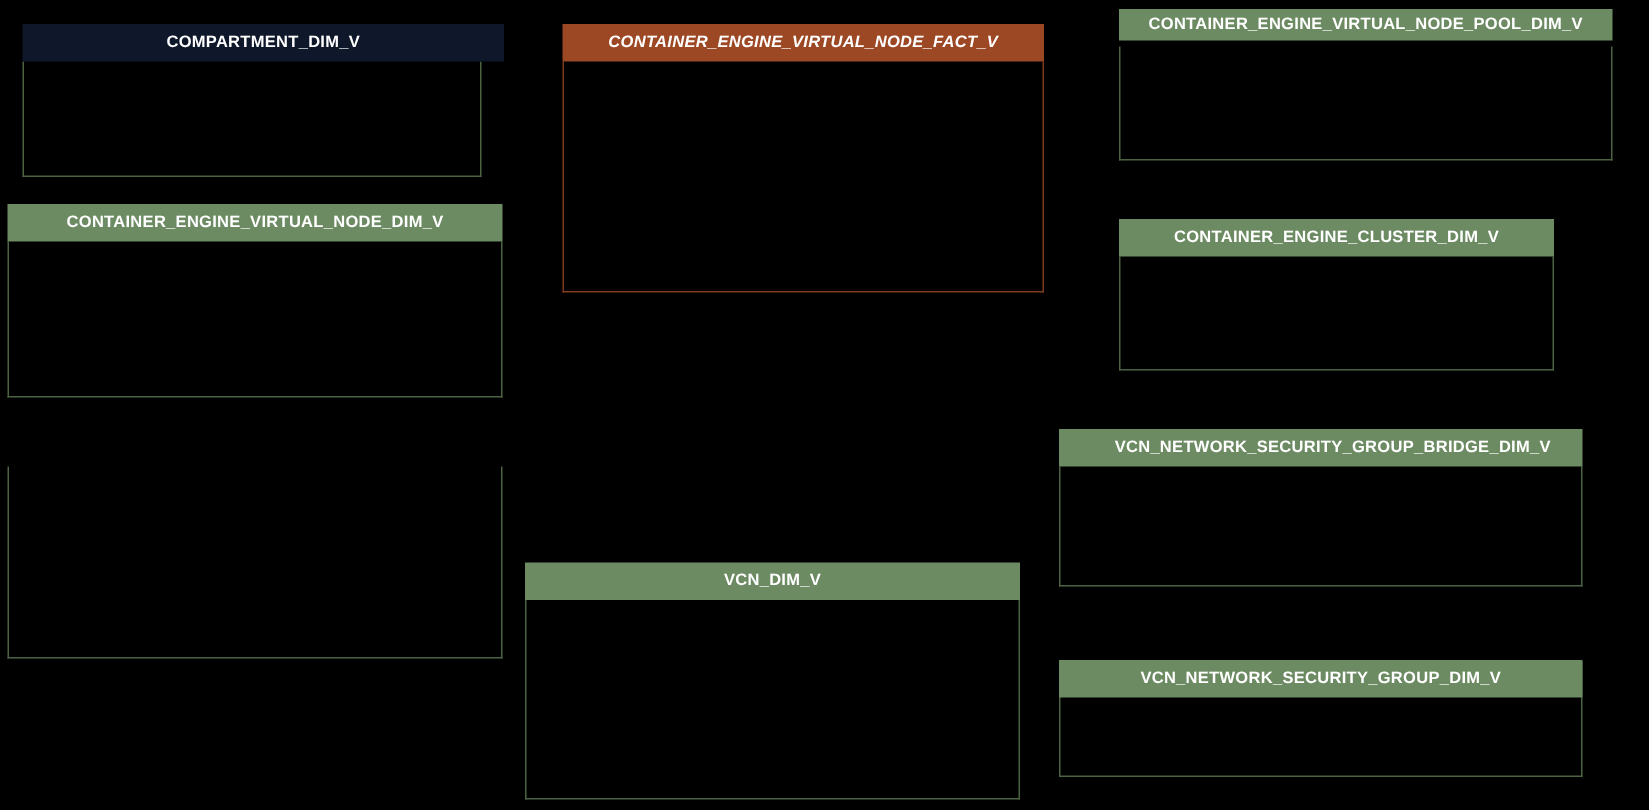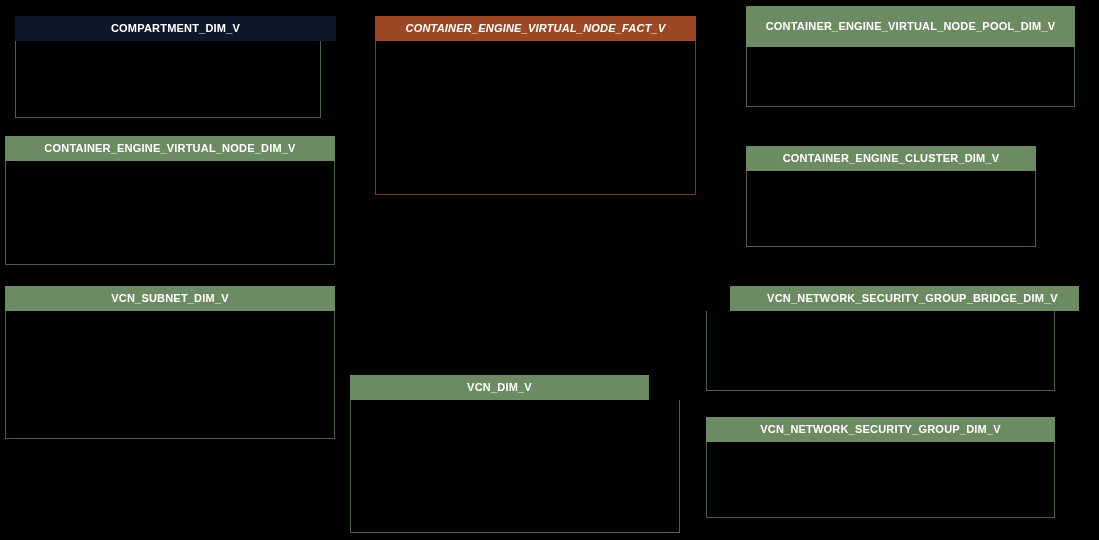--- a/index.html
+++ b/index.html
@@ -69,39 +69,38 @@
     <div class="entity dim" style="left: 0px; top: 0px; width: 1099px; height: 540px; pointer-events: none;">
       <div class="entity-body" style="left: 15px; top: 41px; width: 306px; height: 77px; pointer-events: auto; border-color: rgb(76, 99, 67);"></div>
       <div class="entity-header" style="left: 15px; top: 16px; width: 321px; height: 25px; pointer-events: auto; background: #0f172a; color: rgb(255, 255, 255);">COMPARTMENT_DIM_V</div>
     </div>
     <div class="entity fact" style="left: 0px; top: 0px; width: 1099px; height: 540px; pointer-events: none;">
       <div class="entity-body" style="left: 375px; top: 41px; width: 321px; height: 154px; pointer-events: auto; border-color: rgb(126, 58, 29);"></div>
       <div class="entity-header" style="left: 375px; top: 16px; width: 321px; height: 25px; pointer-events: auto; background: rgb(156, 72, 36); color: rgb(255, 255, 255); font-style: italic;">CONTAINER_ENGINE_VIRTUAL_NODE_FACT_V</div>
     </div>
     <div class="entity dim" style="left: 0px; top: 0px; width: 1099px; height: 540px; pointer-events: none;">
       <div class="entity-body" style="left: 746px; top: 31px; width: 329px; height: 76px; pointer-events: auto; border-color: rgb(76, 99, 67);"></div>
-      <div class="entity-header" style="left: 746px; top: 6px; width: 329px; height: 41px; pointer-events: auto; background: rgb(109, 139, 99); color: rgb(255, 255, 255);">CONTAINER_ENGINE_VIRTUAL_NODE_POOL_DIM_V</div>
+      <div class="entity-header" style="left: 746px; top: 6px; width: 329px; height: 21px; pointer-events: auto; background: rgb(109, 139, 99); color: rgb(255, 255, 255);">CONTAINER_ENGINE_VIRTUAL_NODE_POOL_DIM_V</div>
     </div>
     <div class="entity dim" style="left: 0px; top: 0px; width: 1099px; height: 540px; pointer-events: none;">
       <div class="entity-body" style="left: 5px; top: 161px; width: 330px; height: 104px; pointer-events: auto; border-color: rgb(76, 99, 67);"></div>
       <div class="entity-header" style="left: 5px; top: 136px; width: 330px; height: 25px; pointer-events: auto; background: rgb(109, 139, 99); color: rgb(255, 255, 255);">CONTAINER_ENGINE_VIRTUAL_NODE_DIM_V</div>
     </div>
     <div class="entity dim" style="left: 0px; top: 0px; width: 1099px; height: 540px; pointer-events: none;">
       <div class="entity-body" style="left: 746px; top: 171px; width: 290px; height: 76px; pointer-events: auto; border-color: rgb(76, 99, 67);"></div>
       <div class="entity-header" style="left: 746px; top: 146px; width: 290px; height: 25px; pointer-events: auto; background: rgb(109, 139, 99); color: rgb(255, 255, 255);">CONTAINER_ENGINE_CLUSTER_DIM_V</div>
     </div>
     <div class="entity dim" style="left: 0px; top: 0px; width: 1099px; height: 540px; pointer-events: none;">
       <div class="entity-body" style="left: 5px; top: 311px; width: 330px; height: 128px; pointer-events: auto; border-color: rgb(76, 99, 67);"></div>
-      <div class="entity-header" style="left: 5px; top: 286px; width: 330px; height: 25px; pointer-events: auto; background: rgb(109, 139, 99); color: rgb(255, 255, 255);">VCN_SUBNET_DIM_V</div>
     </div>
     <div class="entity dim" style="left: 0px; top: 0px; width: 1099px; height: 540px; pointer-events: none;">
       <div class="entity-body" style="left: 706px; top: 311px; width: 349px; height: 80px; pointer-events: auto; border-color: rgb(76, 99, 67);"></div>
-      <div class="entity-header" style="left: 730px; top: 286px; width: 349px; height: 25px; pointer-events: auto; background: rgb(109, 139, 99); color: rgb(255, 255, 255); padding-left: 20px;">VCN_NETWORK_SECURITY_GROUP_BRIDGE_DIM_V</div>
+      <div class="entity-header" style="left: 706px; top: 286px; width: 349px; height: 25px; pointer-events: auto; background: rgb(109, 139, 99); color: rgb(255, 255, 255); padding-left: 20px;">VCN_NETWORK_SECURITY_GROUP_BRIDGE_DIM_V</div>
     </div>
     <div class="entity dim" style="left: 0px; top: 0px; width: 1099px; height: 540px; pointer-events: none;">
       <div class="entity-body" style="left: 706px; top: 441px; width: 349px; height: 77px; pointer-events: auto; border-color: rgb(76, 99, 67);"></div>
-      <div class="entity-header" style="left: 706px; top: 417px; width: 349px; height: 25px; pointer-events: auto; background: rgb(109, 139, 99); color: rgb(255, 255, 255);">VCN_NETWORK_SECURITY_GROUP_DIM_V</div>
+      <div class="entity-header" style="left: 706px; top: 440px; width: 349px; height: 25px; pointer-events: auto; background: rgb(109, 139, 99); color: rgb(255, 255, 255);">VCN_NETWORK_SECURITY_GROUP_DIM_V</div>
     </div>
     <div class="entity dim" style="left: 0px; top: 0px; width: 1099px; height: 540px; pointer-events: none;">
       <div class="entity-body" style="left: 350px; top: 400px; width: 330px; height: 133px; pointer-events: auto; border-color: rgb(76, 99, 67);"></div>
-      <div class="entity-header" style="left: 350px; top: 375px; width: 299px; height: 25px; pointer-events: auto; background: rgb(109, 139, 99); color: rgb(255, 255, 255);">VCN_DIM_V</div>
+      <div class="entity-header" style="left: 350px; top: 375px; width: 330px; height: 25px; pointer-events: auto; background: rgb(109, 139, 99); color: rgb(255, 255, 255);">VCN_DIM_V</div>
     </div>
   </div>
 
 </body></html>

